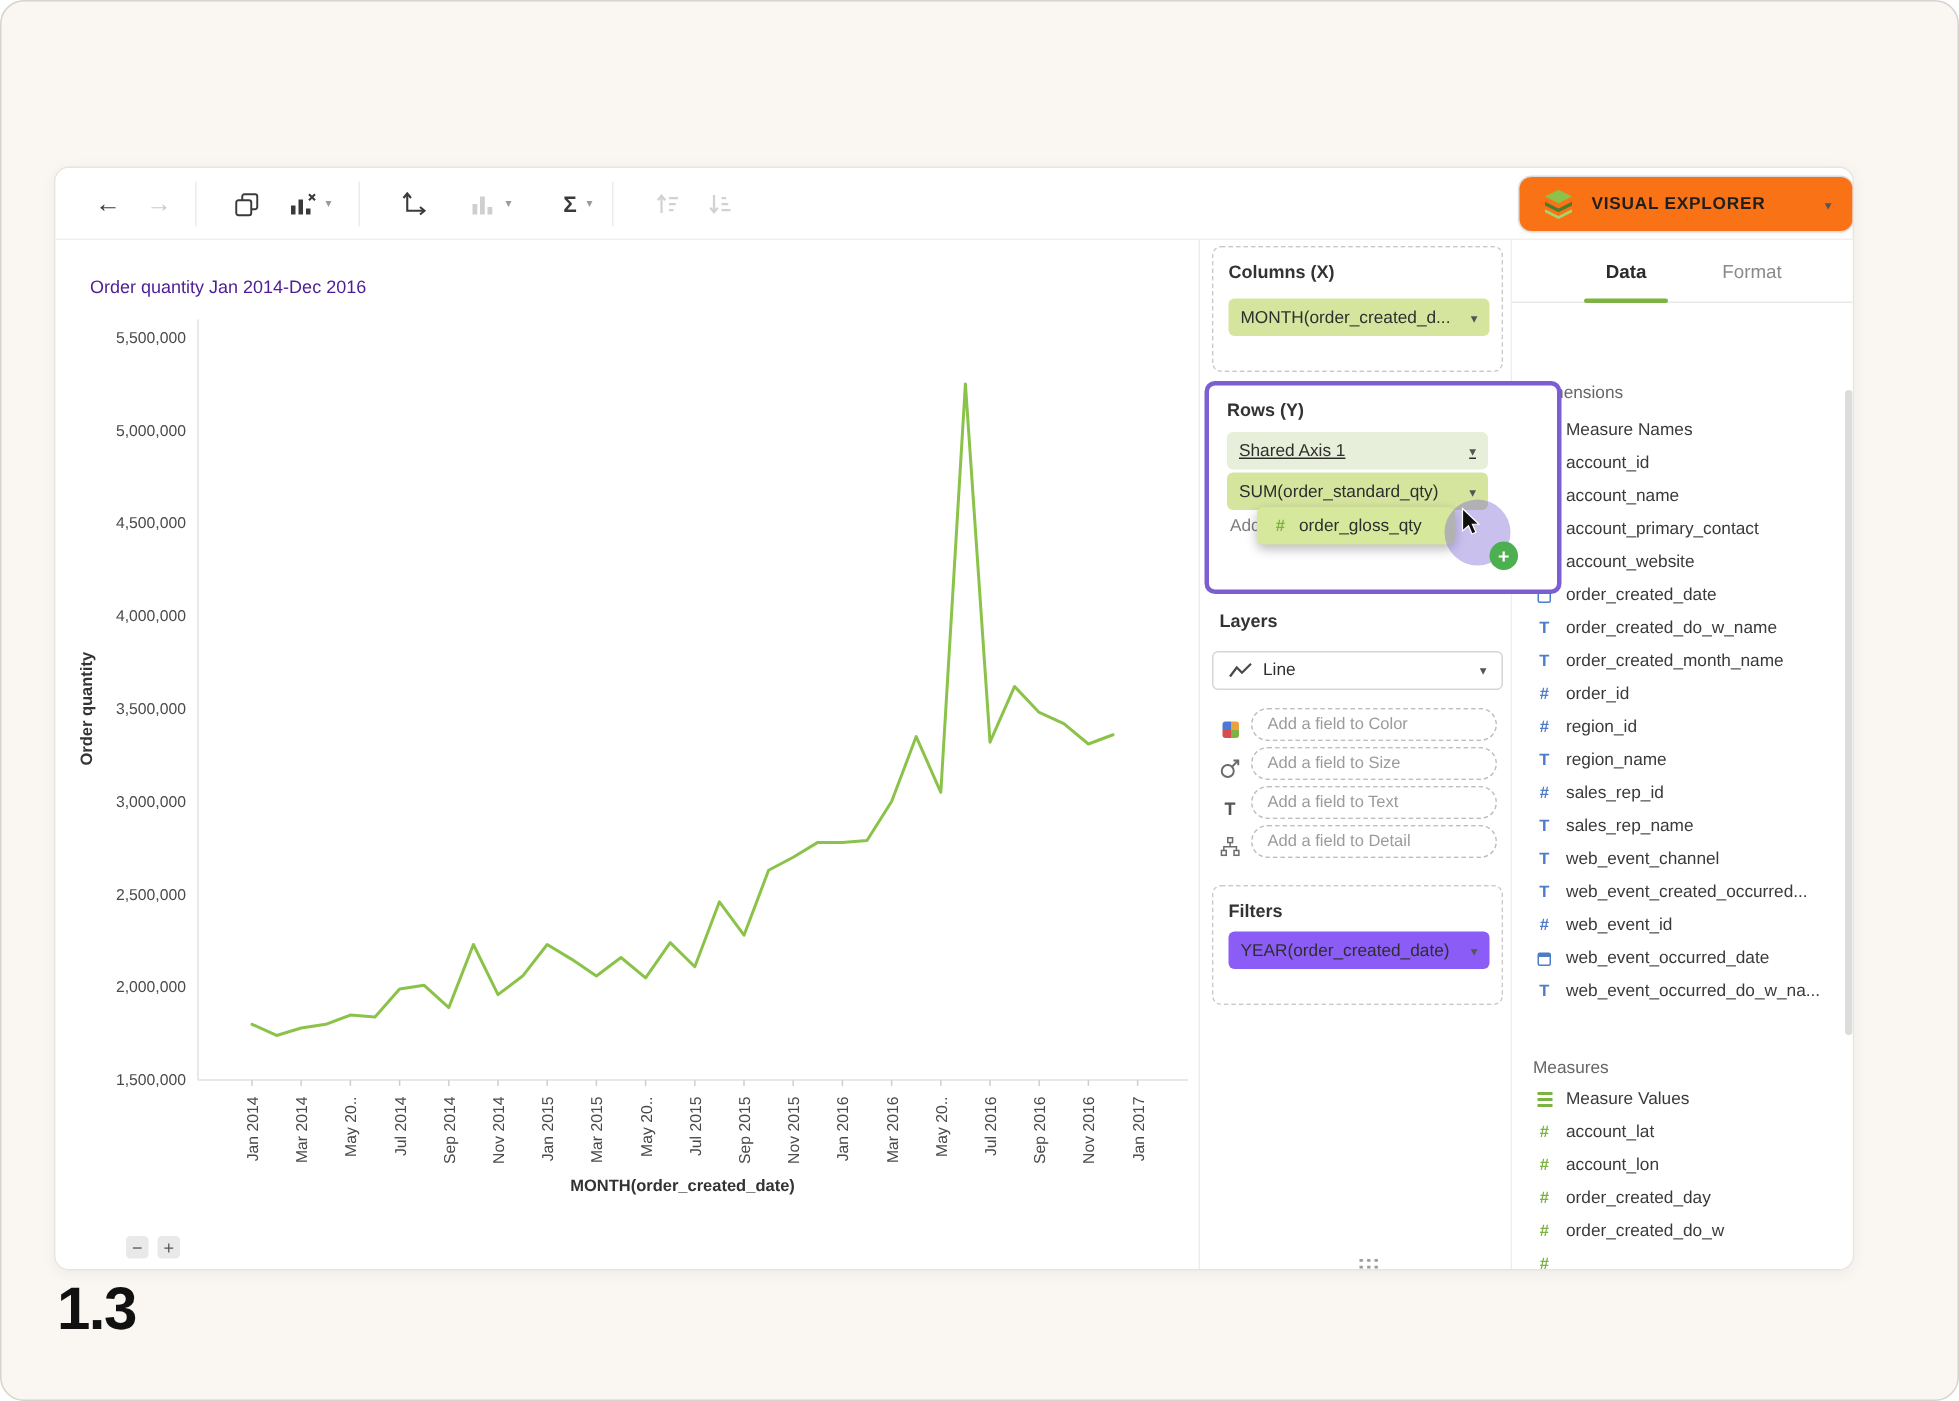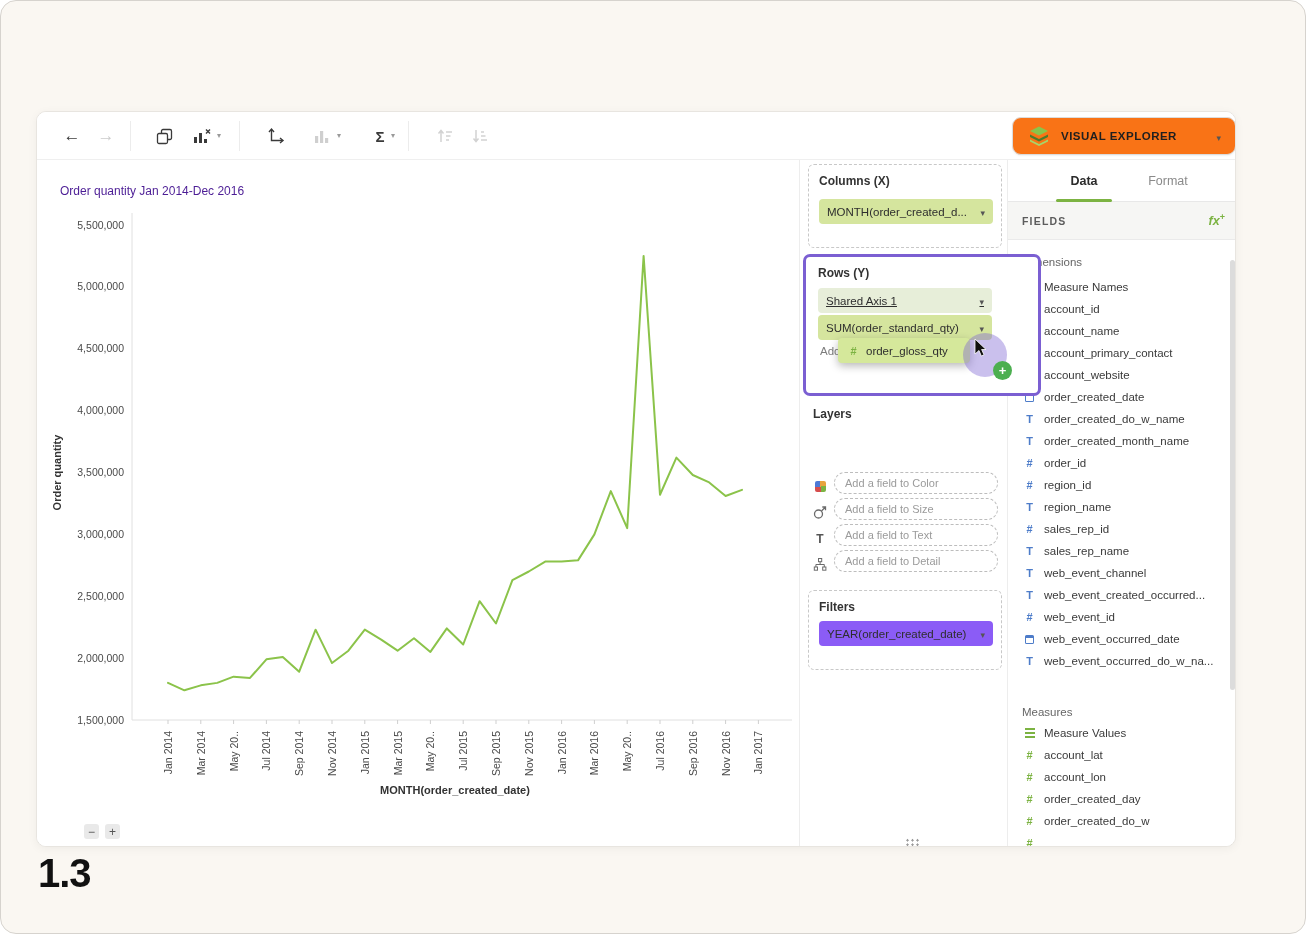--- a/index.html
+++ b/index.html
@@ -268,20 +268,27 @@
           <span>order_gloss_qty</span>
         </div>
         <div class="drop-circle"></div>
         <svg class="cursor-svg" width="16" height="21" viewBox="0 0 16 21">
           <path d="M3 1 L3 16 L7 12.5 L9.3 18 L12 16.8 L9.6 11.5 L14 11.5 Z" fill="#101010" stroke="#fff" stroke-width="0.8"></path>
         </svg>
         <div class="plus-badge">+</div>
       </div>
 
       <div class="sec-title" style="top:247px">Layers</div>
+      <div class="mark-select">
+        <svg width="16" height="12" viewBox="0 0 16 12">
+            <polyline points="1,10 5.5,4 9,7.5 15,1.5" fill="none" stroke="#4a4a4a" stroke-width="1.5"></polyline>
+          </svg>
+        <span>Line</span>
+        <span class="chev"></span>
+      </div>
       <div id="layer-rows">
           <div class="lrow" style="top: 310px;">
             <span class="lic">
               <span class="colorgrid"></span>
             </span>
             <div class="dropfield">Add a field to Color</div>
           </div>
           <div class="lrow" style="top: 336px;">
             <svg class="lic" width="15" height="15" viewBox="0 0 15 15">
               <circle cx="6" cy="9" r="4" fill="none" stroke="#6b6b6b" stroke-width="1.3"></circle>
@@ -312,24 +319,20 @@
         </div>
       </div>
     </div>
 
     <div class="right-panel">
       <div class="tabbar">
         <div class="tab active" style="left:48px">Data</div>
         <div class="tab" style="left:132px">Format</div>
         <div class="tab-underline"></div>
       </div>
-      <div class="fields-bar">
-        <span class="fields-label">FIELDS</span>
-        <span class="fx"><i>fx</i><sup>+</sup></span>
-      </div>
       <div class="list-title" style="top:96px">Dimensions</div>
       <div id="dims-list">
           <div class="frow">
             <span class="fic">
               <span class="measbars"></span>
             </span>
             <span>Measure Names</span>
           </div>
           <div class="frow">
             <span class="fic num">#</span>

